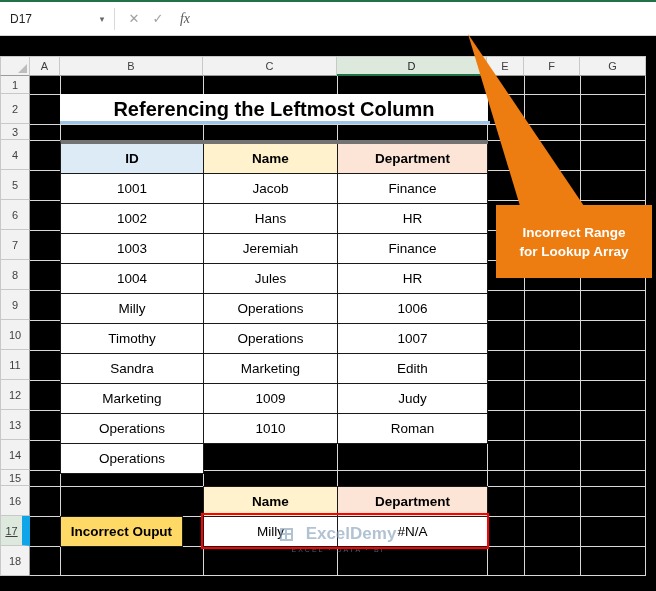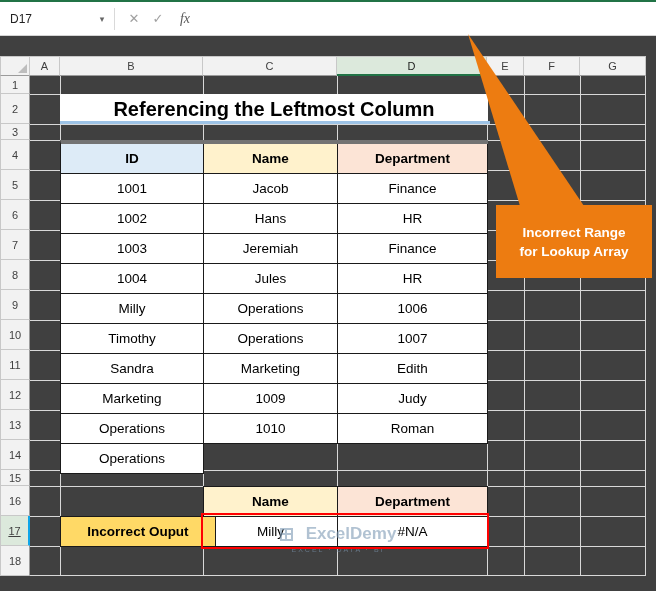--- a/index.html
+++ b/index.html
@@ -1,17 +1,17 @@
 <!DOCTYPE html>
 <html><head>
 <meta charset="utf-8">
 <style>
   * { margin:0; padding:0; box-sizing:border-box; }
   body { font-family:"Liberation Sans", sans-serif; background:#fff; }
-  .stage { position:relative; width:656px; height:591px; background:#404040; overflow:hidden; }
+  .stage { position:relative; width:656px; height:591px; background:#000000; overflow:hidden; }
 
   
   .topline { position:absolute; left:0; top:0; width:656px; height:2px; background:#217346; }
 
   
   .fbar { position:absolute; left:0; top:2px; width:656px; height:34px; background:#fff; border-bottom:1px solid #d4d4d4; }
   .namebox { position:absolute; left:0; top:0; width:92px; height:100%; display:flex; align-items:center; padding-left:10px; font-size:12px; color:#222; cursor:default; }
   .nb-chev { position:absolute; left:92px; top:0; width:20px; height:100%; display:flex; align-items:center; justify-content:center; font-size:9px; color:#666; }
   .fsep { position:absolute; left:114px; top:6px; width:1px; height:22px; background:#d9d9d9; }
   .fbtn { position:absolute; top:0; height:100%; display:flex; align-items:center; justify-content:center; color:#a0a0a0; font-size:13px; }
@@ -26,21 +26,21 @@
   .cc { display:flex; align-items:center; justify-content:center; background:#F2F2F2; border-top:1px solid #C8C8C8; border-right:1px solid #C8C8C8; border-bottom:1px solid #9B9B9B; height:20px; }
   .corner { width:30px; position:relative; border-left:1px solid #C8C8C8; }
   .corner::after { content:""; position:absolute; right:2px; bottom:2px; border-left:9px solid transparent; border-bottom:9px solid #BDBDBD; }
   .wA{width:30px}.wB{width:143px}.wC{width:134px}.wD{width:150px}.wE{width:37px}.wF{width:56px}.wG{width:66px}
   .cc.sel { background:#DCE9DC; border-bottom:2px solid #217346; color:#1a1a1a; }
 
   
   .rhead { position:absolute; left:0; top:76px; width:30px; display:flex; flex-direction:column; font-size:11px; color:#3f3f3f; }
   .rc { width:30px; height:30px; display:flex; align-items:center; justify-content:center; background:#F2F2F2; border-left:1px solid #C8C8C8; border-right:1px solid #9B9B9B; border-bottom:1px solid #C8C8C8; }
   .rc.h18{height:18px} .rc.h16{height:16px}
-  .rc.sel { background:#DCE9DC; border-right:2px solid #0ea5e9;text-decoration:underline; }
+  .rc.sel { background:#DCE9DC; border-right:8px solid #0ea5e9;text-decoration:underline; }
 
   
   .gridlines { position:absolute; left:30px; top:76px; width:616px; height:500px;
     background:
       linear-gradient(#D8D8D8,#D8D8D8) 30px 0/1px 100% no-repeat,
       linear-gradient(#D8D8D8,#D8D8D8) 173px 0/1px 100% no-repeat,
       linear-gradient(#D8D8D8,#D8D8D8) 307px 0/1px 100% no-repeat,
       linear-gradient(#D8D8D8,#D8D8D8) 457px 0/1px 100% no-repeat,
       linear-gradient(#D8D8D8,#D8D8D8) 494px 0/1px 100% no-repeat,
       linear-gradient(#D8D8D8,#D8D8D8) 550px 0/1px 100% no-repeat,
@@ -70,21 +70,21 @@
   .underline { position:absolute; left:60px; top:121px; width:430px; height:3px; background:#9DC3E6; }
 
   
   .maintbl { position:absolute; left:60px; top:140px; width:428px; border-top:4px solid #737373; border-left:1px solid #1a1a1a; display:grid; grid-template-columns:143px 134px 150px; font-size:13.5px; }
   .maintbl .c, .outtbl .c { height:30px; display:flex; align-items:center; justify-content:center; background:#fff; border-right:1px solid #1a1a1a; border-bottom:1px solid #1a1a1a; color:#000; }
   .hdr { font-weight:bold; }
   .bg-id{background:#DDEBF7 !important} .bg-name{background:#FFF2CC !important} .bg-dept{background:#FCE4D6 !important}
 
   
   .outtbl { position:absolute; left:203px; top:486px; width:285px; border-top:1px solid #1a1a1a; border-left:1px solid #1a1a1a; display:grid; grid-template-columns:134px 150px; font-size:13.5px; }
-  .outlabel { position:absolute; left:60px; top:516px; width:156px; height:31px; background:#FFD966; border:1px solid #1a1a1a; display:flex; align-items:center; justify-content:center; font-weight:bold; font-size:13.5px; color:#000; }
+  .outlabel { position:absolute; left:60px; top:516px; width:123px; height:31px; background:#FFD966; border:1px solid #1a1a1a; display:flex; align-items:center; justify-content:center; font-weight:bold; font-size:13.5px; color:#000; }
 
   
   .redcell { position:absolute; left:201px; top:513px; width:288px; height:36px; border:2px solid #ff0000; z-index:7; pointer-events:none; }
 
   
   .arrow { position:absolute; left:0; top:0; z-index:4; pointer-events:none; }
   .callout { position:absolute; left:496px; top:205px; width:156px; height:73px; background:#ED7C11; color:#fff; font-weight:bold; font-size:13.5px; line-height:19px; display:flex; flex-direction:column; align-items:center; justify-content:center; z-index:5; }
 
   
   .wm { position:absolute; left:248px; top:524px; width:180px; text-align:center; opacity:0.6; color:#7E9AB5; z-index:6; pointer-events:none; }

